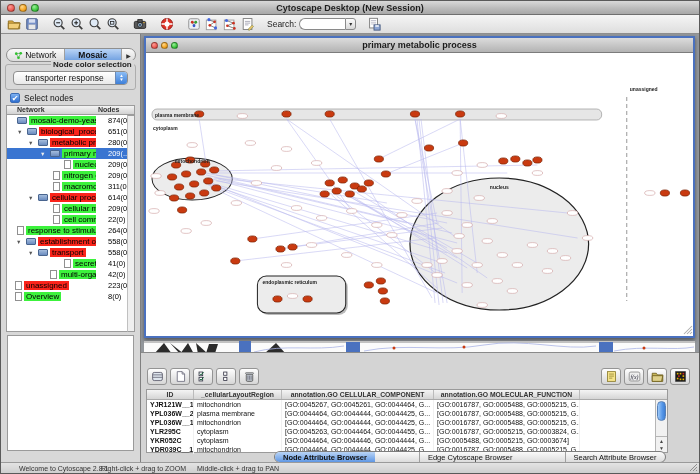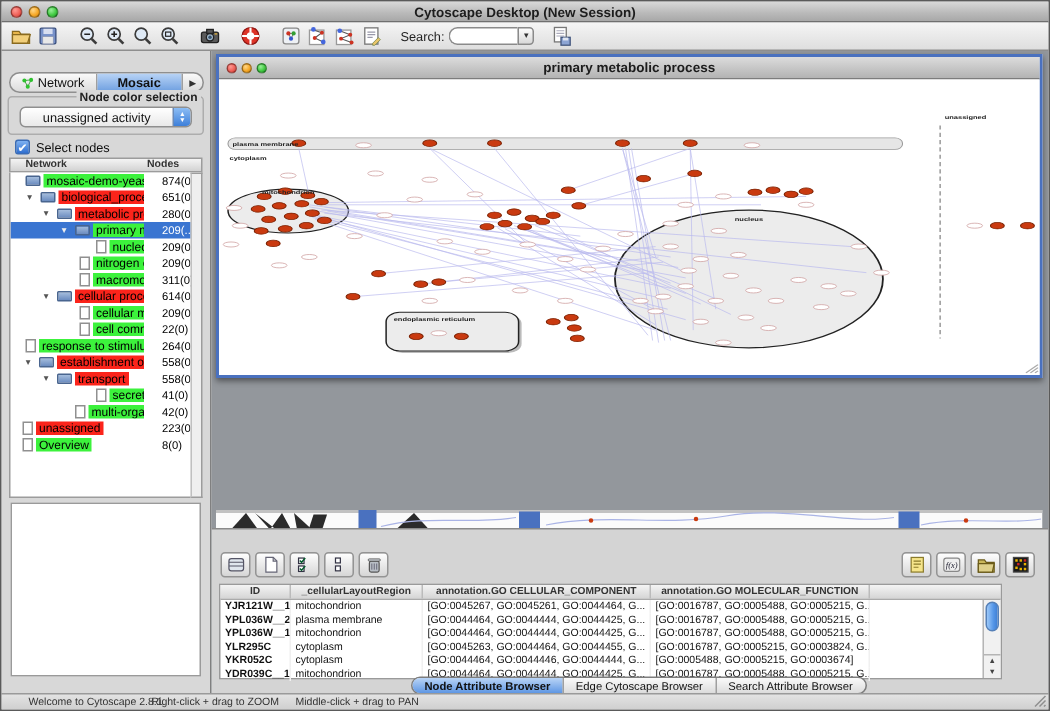--- a/index.html
+++ b/index.html
@@ -66,21 +66,21 @@
   .ticon.file{width:7px;height:9px;background:#fff;border:1px solid #909090;}
   .tlabel{margin-left:2px;padding:0 2px;color:#000;overflow:hidden;}
   .tlabel.green{background:#3cf23c;}
   .tlabel.red{background:#fb241b;}
   .tcount{position:absolute;left:101px;top:1px;font-size:7.5px;color:#000;}
   .trow.sel .tcount{color:#fff;}
   .tree-scroll{position:absolute;top:81px;right:5px;width:8px;height:217px;background:#efefef;border:1px solid #9c9c9c;border-left:1px solid #c0c0c0;}
   .birdseye{position:absolute;top:301px;left:6px;right:6px;height:116px;background:#fff;border:1px solid #9a9a9a;}
   
   .desktop{position:relative;flex:1;background:#93979c;overflow:hidden;}
-  .frame{position:absolute;left:3px;top:2px;width:551px;height:216px;border:2px solid #4a71bf;
+  .frame{position:absolute;left:3px;top:2px;width:551px;height:302px;border:2px solid #4a71bf;
     background:#fff;box-shadow:0 2px 4px rgba(0,0,0,.45);}
   .ftitle{height:15px;background:linear-gradient(#dcdcdc,#b3b3b3);border-bottom:1px solid #7c7c7c;position:relative;}
   .ftitle .lights{top:4px;left:5px;gap:3px;}
   .ftitle .light{width:7px;height:7px;}
   .ftitle-text{text-align:center;font-size:9px;font-weight:bold;color:#1c1c1c;line-height:15px;}
   .canvas{position:absolute;top:15px;left:0;right:0;bottom:0;background:#fff;overflow:hidden;}
   .canvas svg{width:100%;height:100%;display:block;}
   .bgstrip{position:absolute;left:3px;top:306px;width:551px;height:13px;}
   
   .dpanel{position:absolute;left:0;right:0;top:318px;height:112px;background:#d4d4d4;border-top:1px solid #8a8a8a;}
@@ -96,21 +96,21 @@
   .dp-cell{font-size:7px;color:#111;padding:0 3px;overflow:hidden;white-space:nowrap;line-height:9px;border-right:1px solid #f0f0f0;}
   .dp-cell.id{font-weight:bold;}
   .c0{width:47px;flex:0 0 auto;}.c1{width:88px;flex:0 0 auto;}.c2{width:152px;flex:0 0 auto;}
   .c3{width:146px;flex:0 0 auto;}.c4{flex:1;border-right:none;}
   .dp-scroll{position:absolute;top:10px;right:0;bottom:0;width:12px;background:#f1f1f1;border-left:1px solid #b5b5b5;}
   .dp-thumb{position:absolute;top:1px;left:1px;width:9px;height:20px;border-radius:5px;
     background:linear-gradient(90deg,#9cc8f8,#5697e8 60%,#3f7fd4);border:1px solid #5580b8;}
   .dp-sbtns{position:absolute;bottom:0;left:0;right:0;height:16px;border-top:1px solid #b5b5b5;
     display:flex;flex-direction:column;align-items:center;justify-content:center;font-size:5px;color:#444;line-height:7px;}
   .dp-tabs{position:absolute;left:133px;bottom:1px;display:inline-flex;height:12px;border:1px solid #7d7d7d;
-    border-radius:7px;overflow:hidden;background:linear-gradient(#fafafa,#dcdcdc);}
+    border-radius:7px;overflow:hidden;background:linear-gradient(#fafafa,#dcdcdc);gap:44px;}
   .dp-tab{padding:0 8px;font-size:7.5px;line-height:11px;color:#111;border-left:1px solid #9f9f9f;}
   .dp-tab:first-child{border-left:none;}
   .dp-tab.sel{background:linear-gradient(#b9d4f6,#5f97e4);font-weight:bold;}
   
   .statusbar{position:absolute;left:0;right:0;bottom:0;height:11px;background:linear-gradient(#e3e3e3,#cfcfcf);
     border-top:1px solid #9a9a9a;font-size:7px;color:#333;}
   .sb-item{position:absolute;top:1.5px;}
   .grip{position:absolute;right:1px;bottom:1px;width:9px;height:9px;}
 </style>
 </head>
@@ -256,21 +256,21 @@
         </span>
         <span class="cp-tab sel">
           <span>Mosaic</span>
         </span>
         <span class="cp-tab-arrow">▶</span>
       </div>
 
       <div class="groupbox">
         <span class="grouplbl">Node color selection</span>
         <div class="combo">
-          <span class="combo-val">unassigned activity</span>
+          <span class="combo-val">transporter response</span>
           <span class="combo-step">
               <span>▲</span>
               <span>▼</span>
             </span>
         </div>
       </div>
 
       <div class="checkrow">
         <span class="checkbox">✔</span>
         <span class="checklbl">Select nodes</span>

